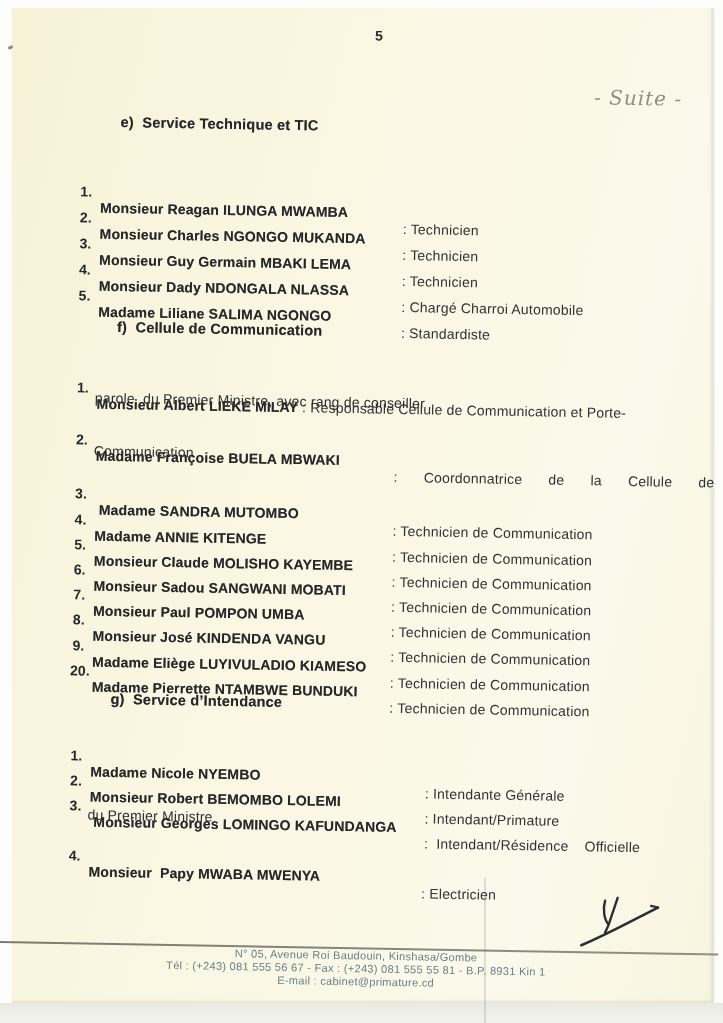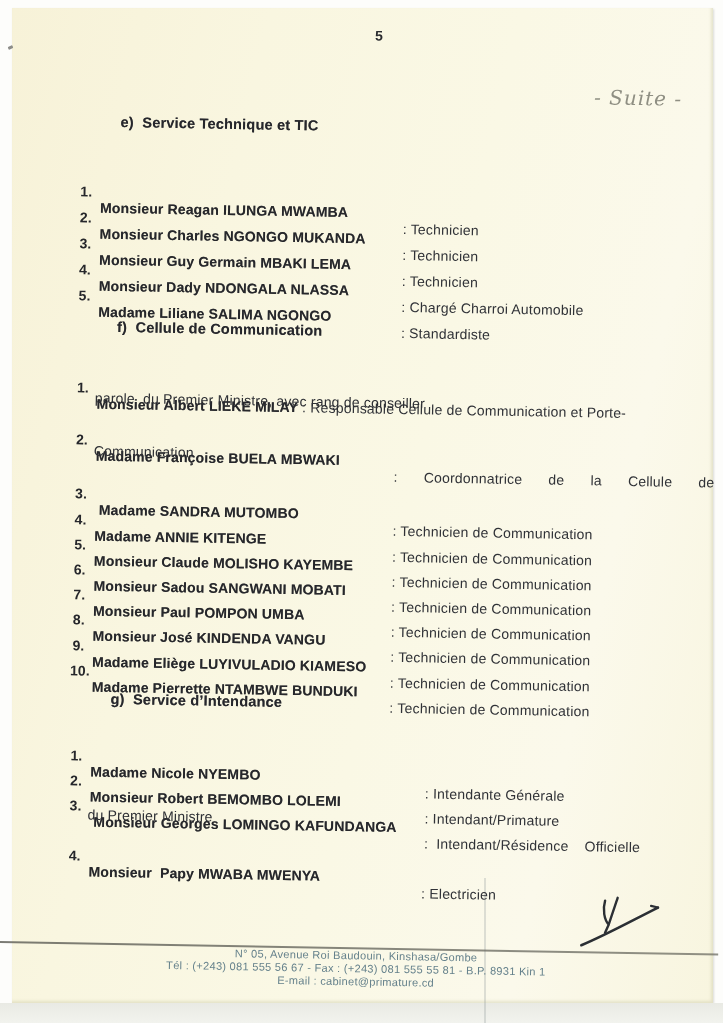--- a/index.html
+++ b/index.html
@@ -132,21 +132,21 @@
       <span class="num">8.</span>
       <span class="name">Monsieur José KINDENDA VANGU</span>
       <span class="role role-f">: Technicien de Communication</span>
     </div>
     <div class="row" style="top:620px">
       <span class="num">9.</span>
       <span class="name">Madame Eliège LUYIVULADIO KIAMESO</span>
       <span class="role role-f">: Technicien de Communication</span>
     </div>
     <div class="row" style="top:645px">
-      <span class="num" style="left:73px">10.</span>
+      <span class="num" style="left:73px">20.</span>
       <span class="name">Madame Pierrette NTAMBWE BUNDUKI</span>
       <span class="role role-f">: Technicien de Communication</span>
     </div>
 
     <div class="heading" style="top:689px">g)  Service d’Intendance</div>
 
     <div class="row" style="top:730px">
       <span class="num">1.</span>
       <span class="name">Madame Nicole NYEMBO</span>
       <span class="role role-g">: Intendante Générale</span>

